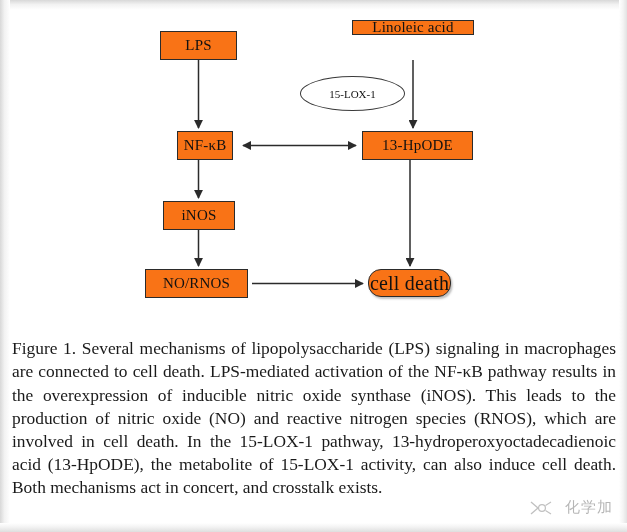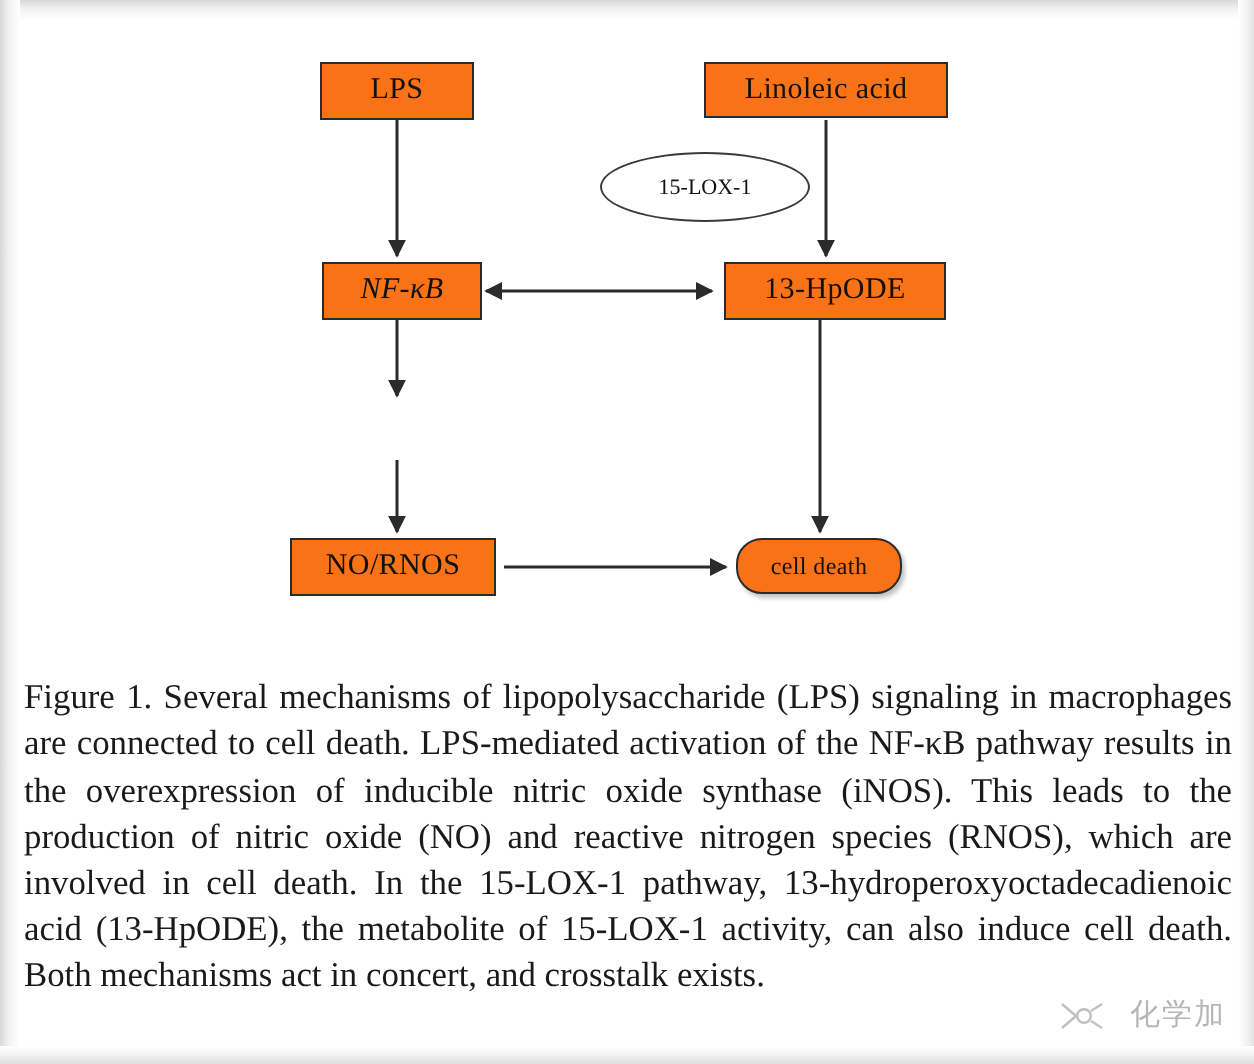--- a/index.html
+++ b/index.html
@@ -85,27 +85,27 @@
     align-items: center;
     justify-content: center;
     color: #111111;
     font-family: "Liberation Serif", "DejaVu Serif", serif;
     font-size: 11px;
     white-space: nowrap;
   }
 
   
   #node-lps          { left:160px; top:31px;  width:77px;  height:29px; }
-  #node-linoleic     { left:352px; top:31px;  width:122px; height:28px; }
+  #node-linoleic     { left:352px; top:20px;  width:122px; height:15px; }
   #node-lox          { left:300px; top:76px;  width:105px; height:35px; }
-  #node-nfkb         { left:161px; top:131px; width:80px;  height:29px;font-style:italic; }
+  #node-nfkb         { left:177px; top:131px; width:56px;  height:29px; }
   #node-hpode        { left:362px; top:131px; width:111px; height:29px; }
   #node-inos         { left:163px; top:201px; width:72px;  height:29px; }
   #node-nornos       { left:145px; top:269px; width:103px; height:29px; }
-  #node-celldeath    { left:368px; top:269px; width:83px;  height:28px; font-size:12px; }
+  #node-celldeath    { left:368px; top:269px; width:83px;  height:28px; font-size:20px; }
 
   
   #caption {
     position: absolute;
     left: 12px;
     top: 320px;
     width: 604px;
     color: #1a1a1a;
     font-family: "Liberation Serif", "DejaVu Serif", serif;
     font-size: 17.4px;
@@ -175,20 +175,21 @@
     <div class="node" id="node-lps">LPS</div>
 
     <div class="node" id="node-linoleic">Linoleic acid</div>
 
     <div class="ellipse" id="node-lox">15-LOX-1</div>
 
     <div class="node" id="node-nfkb">NF-κB</div>
 
     <div class="node" id="node-hpode">13-HpODE</div>
 
+    <div class="node" id="node-inos">iNOS</div>
 
     <div class="node" id="node-nornos">NO/RNOS</div>
 
     <div class="node rounded" id="node-celldeath">cell death</div>
   </div>
 
   <p id="caption"><span class="figlabel">Figure 1.</span><span> Several mechanisms of lipopolysaccharide (LPS) signaling in macrophages are connected to cell death. LPS-mediated activation of the NF-κB pathway results in the overexpression of inducible nitric oxide synthase (iNOS). This leads to the production of nitric oxide (NO) and reactive nitrogen species (RNOS), which are involved in cell death. In the 15-LOX-1 pathway, 13-hydroperoxyoctadecadienoic acid (13-HpODE), the metabolite of 15-LOX-1 activity, can also induce cell death. Both mechanisms act in concert, and crosstalk exists.</span></p>
 
   <div id="watermark">
     <svg width="26" height="20" viewBox="0 0 26 20" xmlns="http://www.w3.org/2000/svg">

